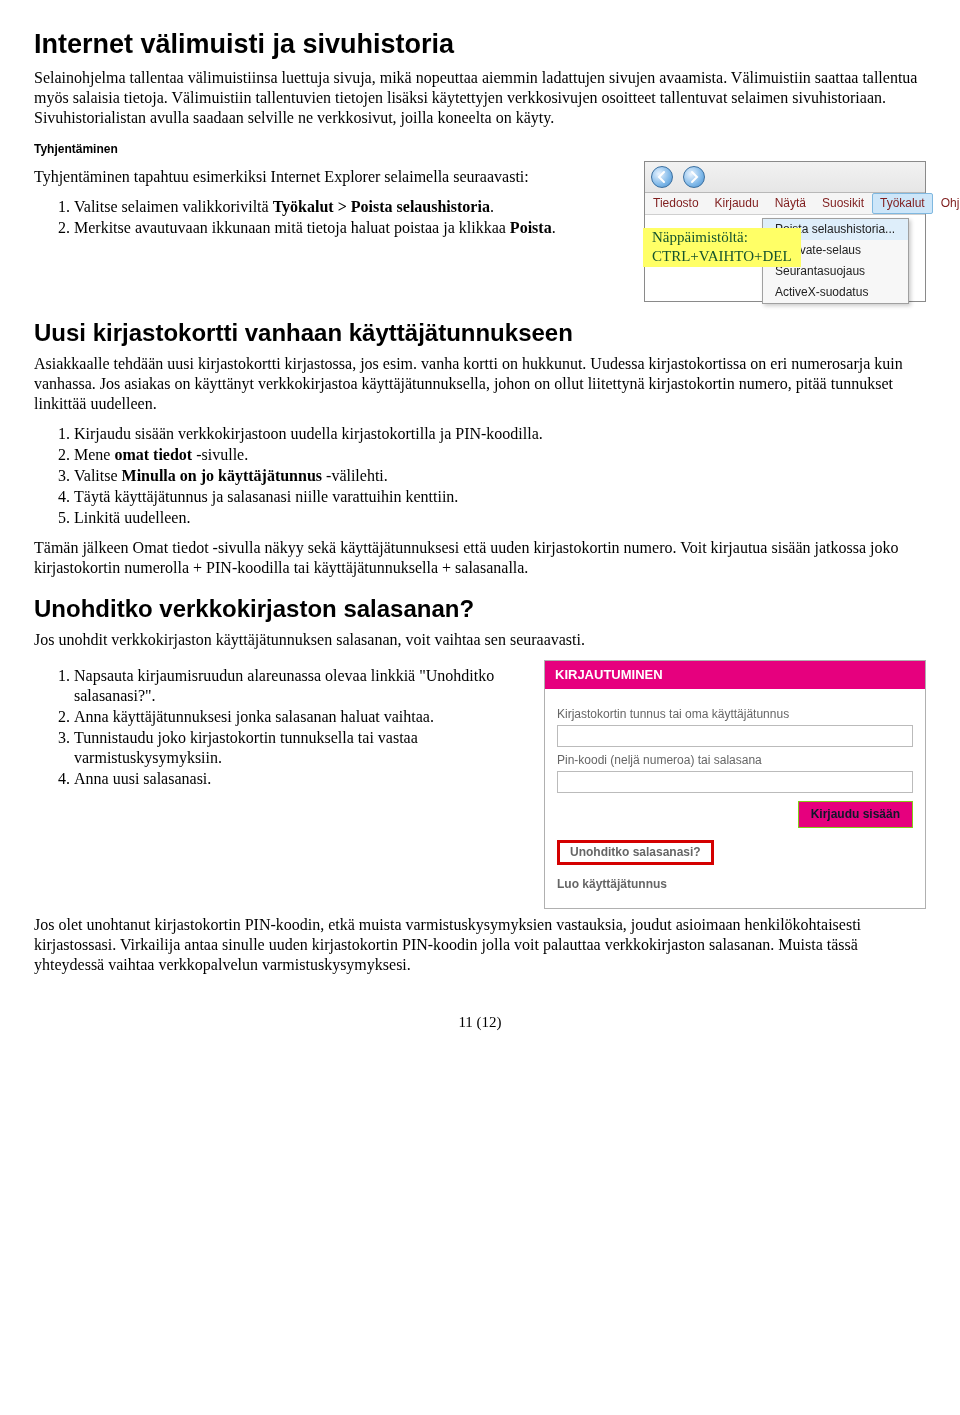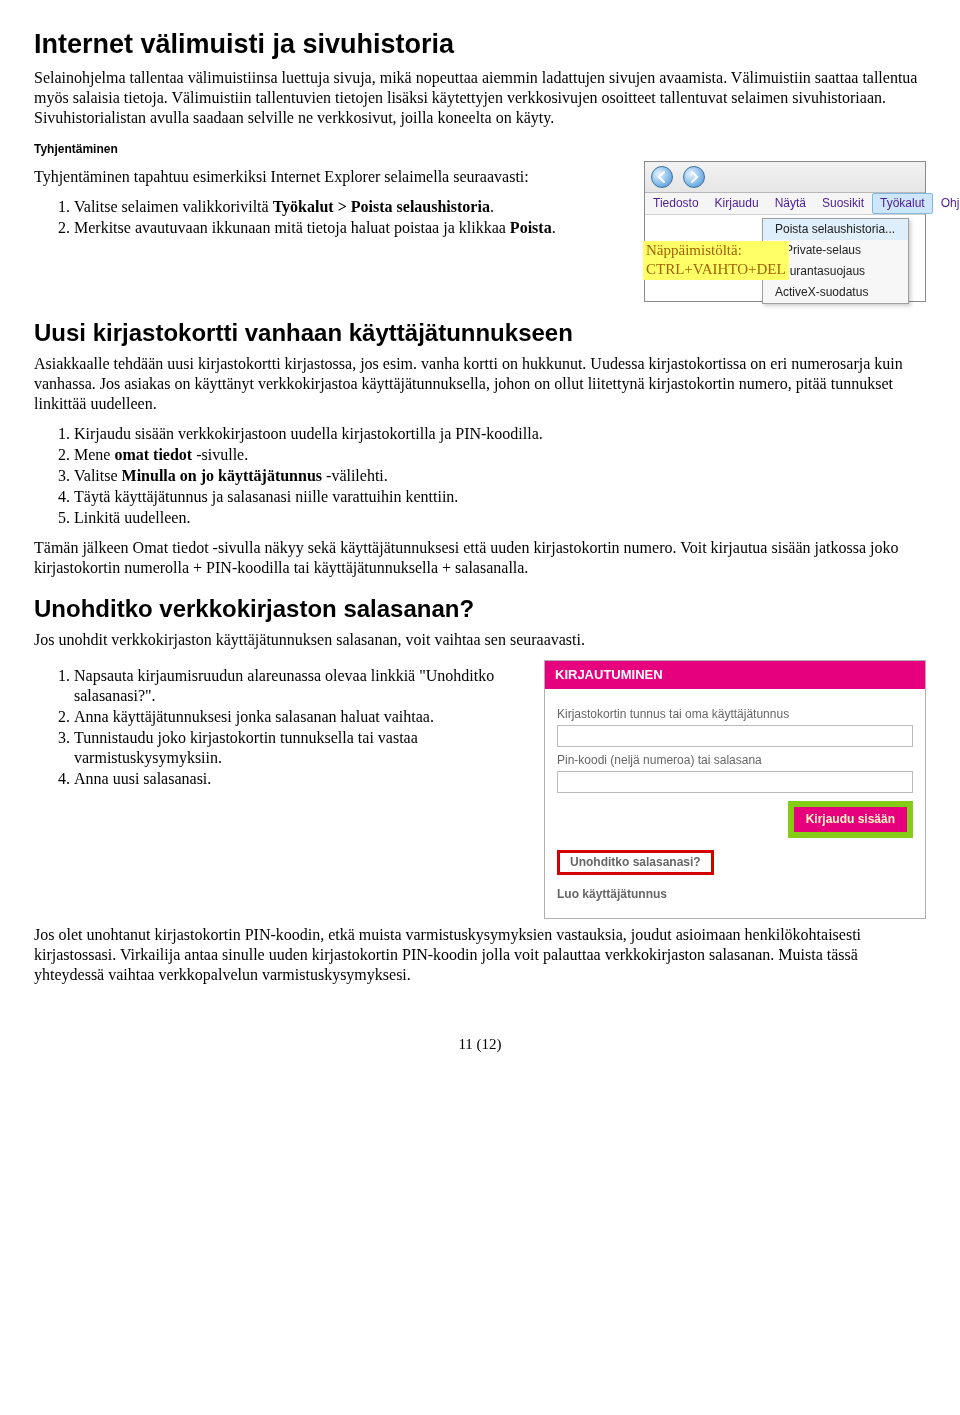--- a/index.html
+++ b/index.html
@@ -67,21 +67,21 @@
     border-radius: 50%;
     background: radial-gradient(circle at 35% 35%, #eaf4ff, #7db7e8 60%, #4a8dc9);
     border: 1px solid #3a6fa0;
   }
   .ie-toolbar .nav svg { width:20px; height:20px; }
   .ie-menubar {
     background: #f5f5f5;
     border-bottom: 1px solid #cfcfcf;
     display: flex;
     font-size: 12px;
-    color: #4c1d95;
+    color: #7f1d1d;
   }
   .ie-menubar span {
     padding: 3px 8px;
   }
   .ie-menubar .active {
     background: #cde6f9;
     border: 1px solid #7fb8e0;
     border-radius: 2px;
     padding: 2px 7px;
     text-align: right;
@@ -100,26 +100,26 @@
   .ie-dropdown div {
     padding: 3px 12px;
     white-space: nowrap;
   }
   .ie-dropdown .hl {
     background: #deeefa;
   }
   .kbd-overlay {
     position: absolute;
     left: -2px;
-    top: 79px;
+    top: 66px;
     background: #ffff66;
-    color: #a16207;
+    color: #14532d;
     font-family: "Times New Roman", serif;
     font-size: 15px;
-    padding: 0 3px;
+    padding: 0 9px;
     line-height: 1.3;
     z-index: 5;
   }
 
   
   .login-shot {
     width: 380px;
     border: 1px solid #b0b0b0;
     font-family: Verdana, Arial, sans-serif;
     background: #fff;
@@ -150,42 +150,42 @@
     padding: 0 4px;
     font-size: 12px;
   }
   .login-btn-row {
     text-align: right;
     margin: 8px 0;
   }
   .login-btn {
     display: inline-block;
     background: #e6007e;
-    color: #fef9c3;
+    color: #0f172a;
     font-weight: bold;
     font-size: 12px;
     padding: 5px 12px;
-    border: 6px solid #84cc16;
+    border: 1px solid #84cc16;
   }
   .login-links .link {
     color: #666;
     font-weight: bold;
     font-size: 12px;
     margin: 6px 0;
   }
   .red-box {
     border: 3px solid #d40000;
     display: inline-block;
     padding: 2px 10px;
     margin: 4px 0 6px 0;
   }
   .footer {
     text-align: center;
     font-size: 15px;
-    margin-top: 50px;
+    margin-top: 38px;
   }
 </style>
 </head>
 <body>
 
 <h1>Internet välimuisti ja sivuhistoria</h1>
 <p>Selainohjelma tallentaa välimuistiinsa luettuja sivuja, mikä nopeuttaa aiemmin ladattujen sivujen avaamista. Välimuistiin saattaa tallentua myös salaisia tietoja. Välimuistiin tallentuvien tietojen lisäksi käytettyjen verkkosivujen osoitteet tallentuvat selaimen sivuhistoriaan. Sivuhistorialistan avulla saadaan selville ne verkkosivut, joilla koneelta on käyty.</p>
 
 <h3>Tyhjentäminen</h3>
 

